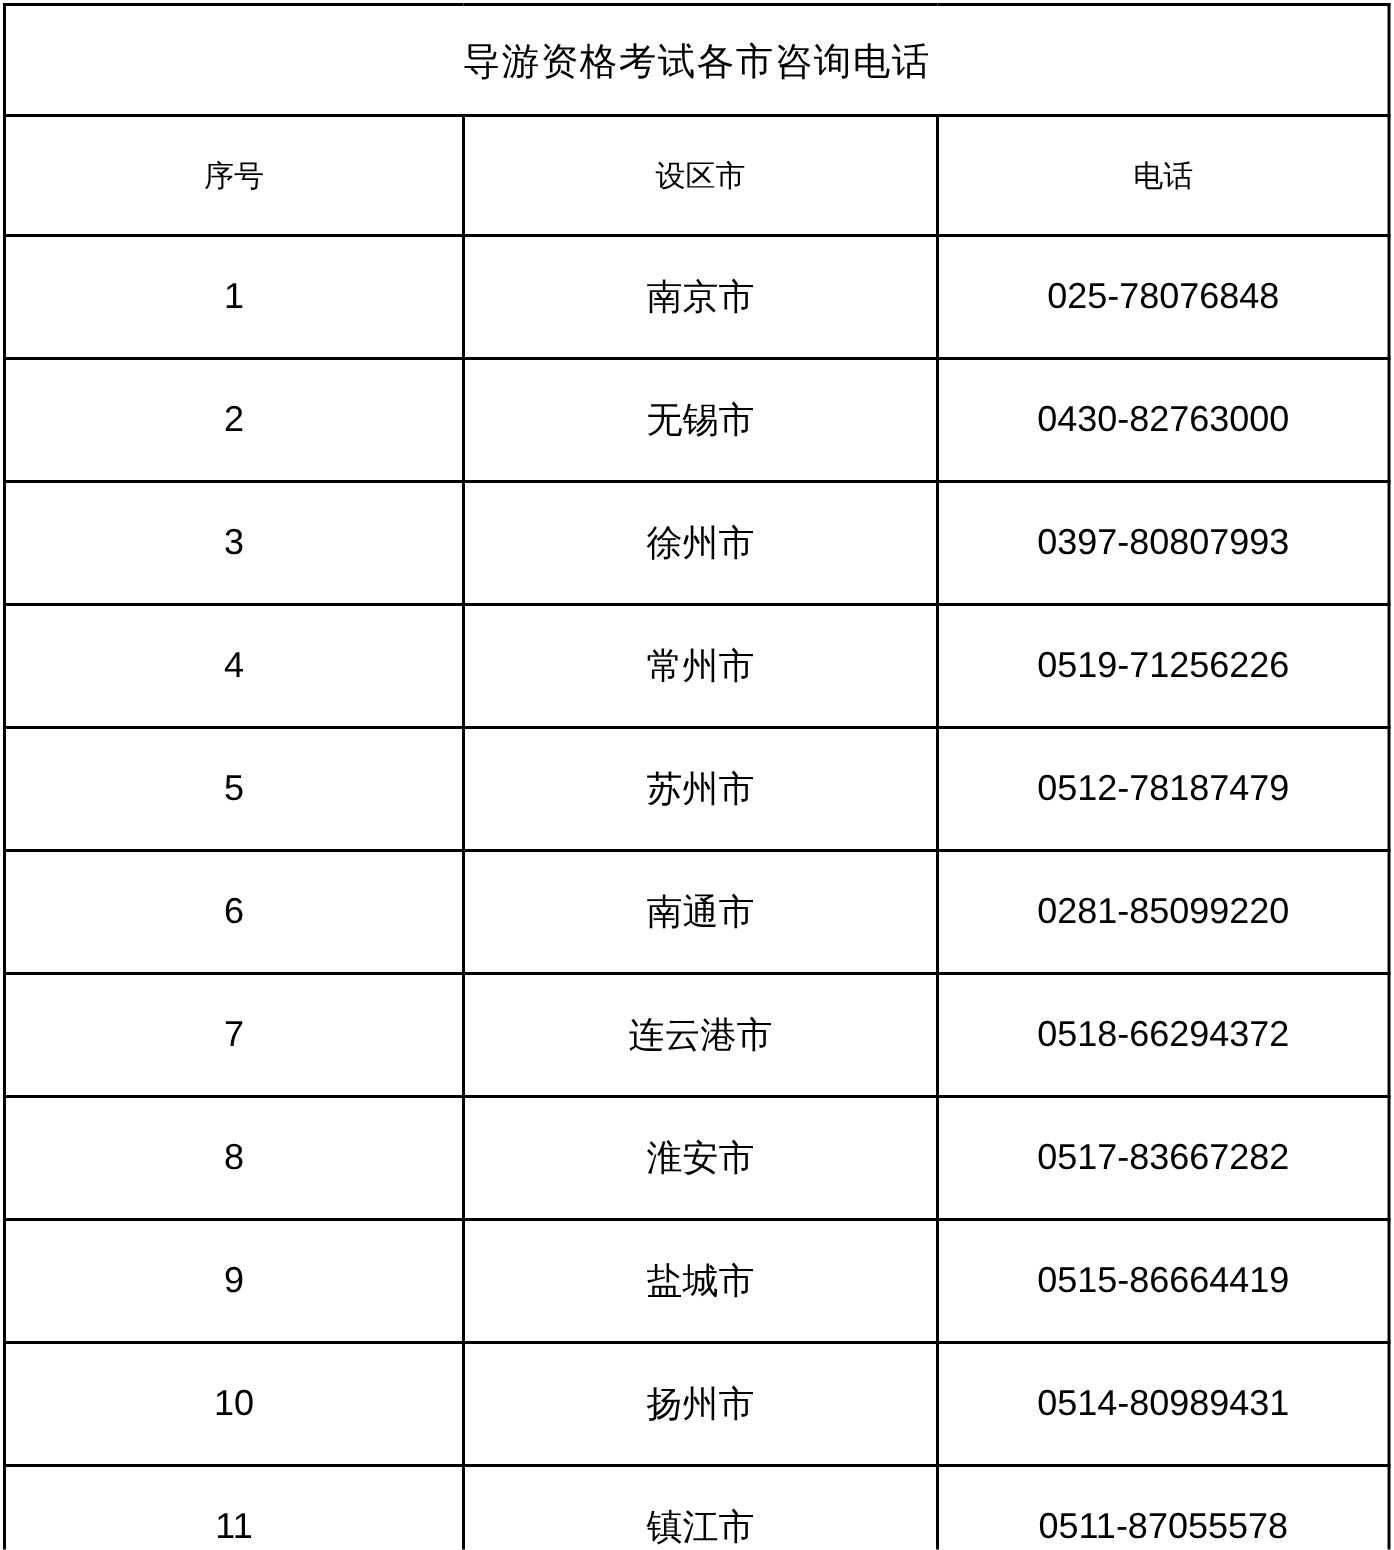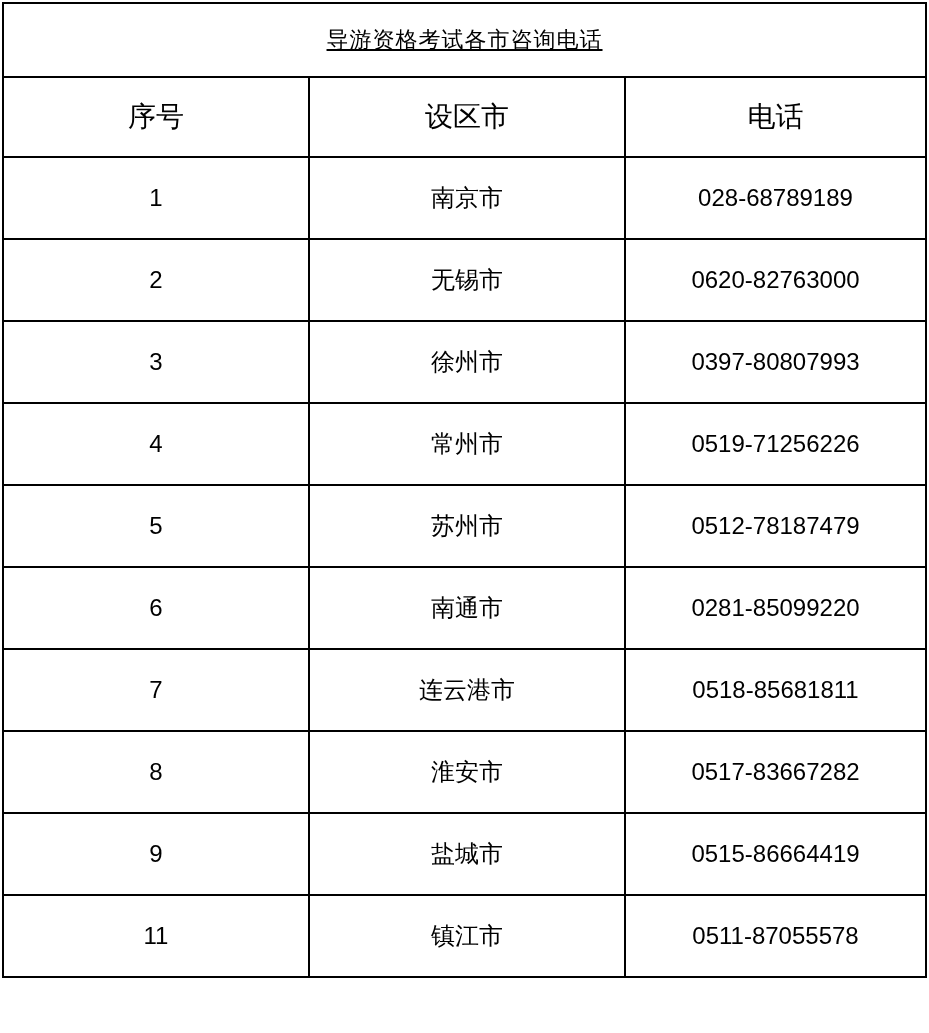--- a/index.html
+++ b/index.html
@@ -29,28 +29,27 @@
   table.phone-table td,
   table.phone-table th {
     border: 2px solid #000000;
     text-align: center;
     vertical-align: middle;
     font-weight: normal;
     padding: 0;
   }
   .title-cell {
     height: 72px;
-    font-size: 22px;
+    font-size: 25px;
     font-weight: bold;
     letter-spacing: 1px;
-    text-decoration: underline;
   }
   .header-cell {
     height: 78px;
-    font-size: 28px;
+    font-size: 20px;
   }
   .body-cell {
     height: 80px;
     font-size: 24px;
   }
   .col-idx { width: 306px; }
   .col-city { width: 316px; }
   .col-phone { width: 301px; }
 </style>
 </head>
@@ -68,26 +67,26 @@
         <td class="title-cell" colspan="3">导游资格考试各市咨询电话</td>
       </tr>
       <tr>
         <th class="header-cell">序号</th>
         <th class="header-cell">设区市</th>
         <th class="header-cell">电话</th>
       </tr>
       <tr>
         <td class="body-cell">1</td>
         <td class="body-cell">南京市</td>
-        <td class="body-cell">028-68789189</td>
+        <td class="body-cell">025-78076848</td>
       </tr>
       <tr>
         <td class="body-cell">2</td>
         <td class="body-cell">无锡市</td>
-        <td class="body-cell">0620-82763000</td>
+        <td class="body-cell">0430-82763000</td>
       </tr>
       <tr>
         <td class="body-cell">3</td>
         <td class="body-cell">徐州市</td>
         <td class="body-cell">0397-80807993</td>
       </tr>
       <tr>
         <td class="body-cell">4</td>
         <td class="body-cell">常州市</td>
         <td class="body-cell">0519-71256226</td>
@@ -98,32 +97,37 @@
         <td class="body-cell">0512-78187479</td>
       </tr>
       <tr>
         <td class="body-cell">6</td>
         <td class="body-cell">南通市</td>
         <td class="body-cell">0281-85099220</td>
       </tr>
       <tr>
         <td class="body-cell">7</td>
         <td class="body-cell">连云港市</td>
-        <td class="body-cell">0518-85681811</td>
+        <td class="body-cell">0518-66294372</td>
       </tr>
       <tr>
         <td class="body-cell">8</td>
         <td class="body-cell">淮安市</td>
         <td class="body-cell">0517-83667282</td>
       </tr>
       <tr>
         <td class="body-cell">9</td>
         <td class="body-cell">盐城市</td>
         <td class="body-cell">0515-86664419</td>
       </tr>
       <tr>
+        <td class="body-cell">10</td>
+        <td class="body-cell">扬州市</td>
+        <td class="body-cell">0514-80989431</td>
+      </tr>
+      <tr>
         <td class="body-cell">11</td>
         <td class="body-cell">镇江市</td>
         <td class="body-cell">0511-87055578</td>
       </tr>
     </tbody>
   </table>
 </div>
 
 </body></html>

